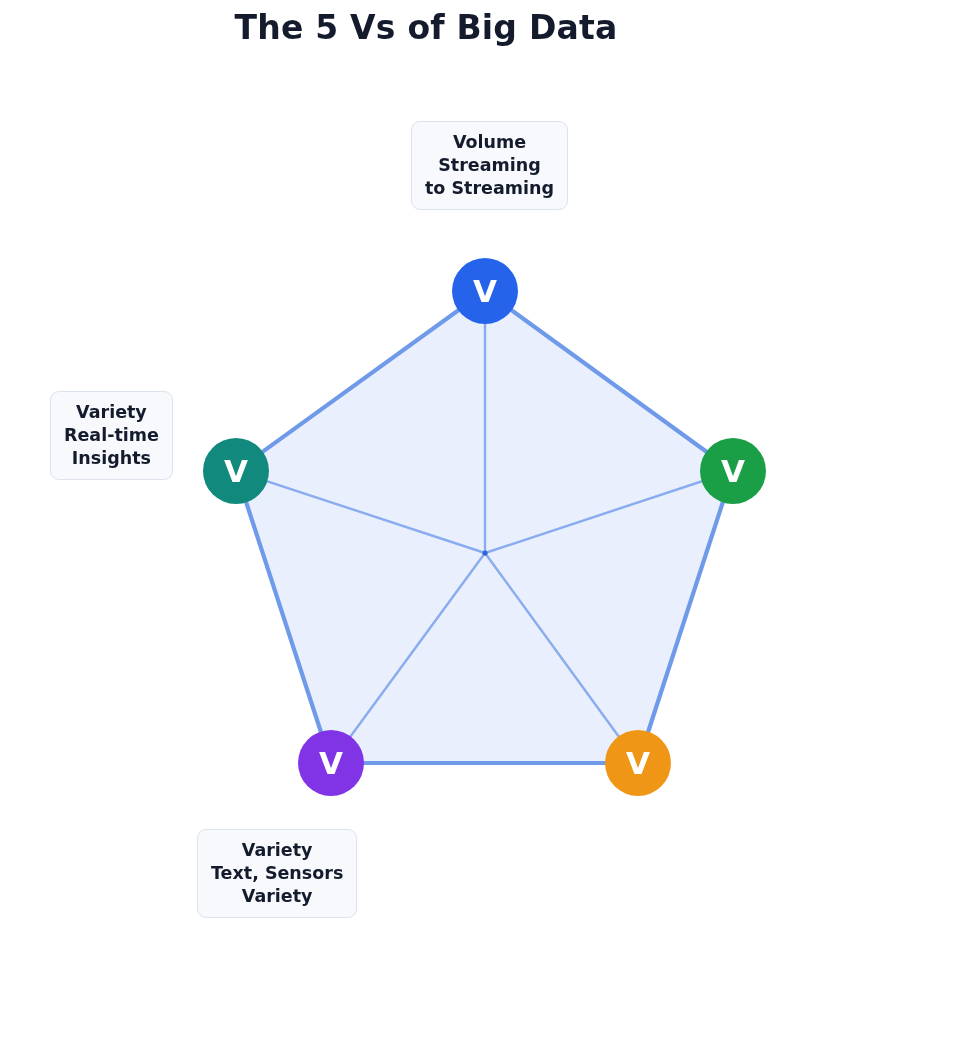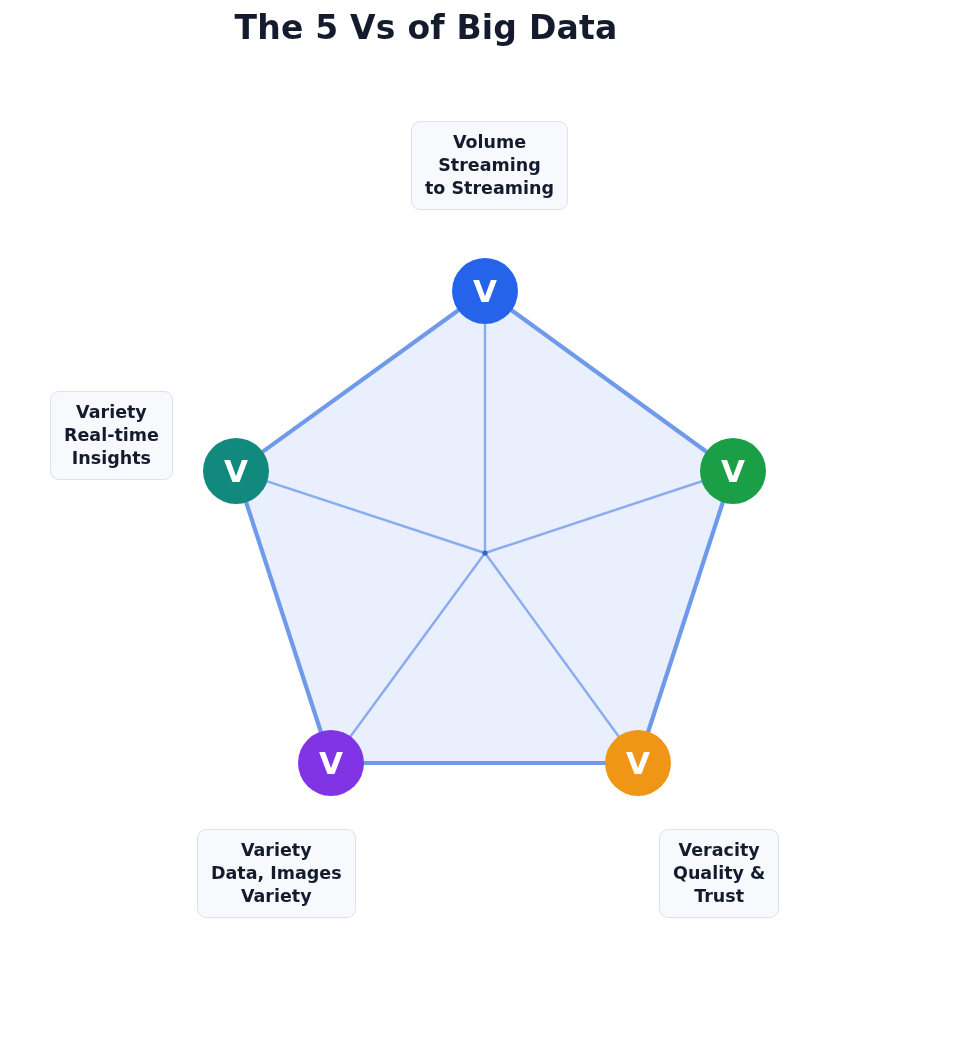--- a/index.html
+++ b/index.html
@@ -112,23 +112,18 @@
 
   <div class="label-box" style="left:50px; top:391px;">
     <span class="lb-line">Variety</span>
     <span class="lb-line">Real-time</span>
     <span class="lb-line">Insights</span>
   </div>
 
 
   <div class="label-box" style="left:197px; top:829px;">
     <span class="lb-line">Variety</span>
-    <span class="lb-line">Data, Images</span>
+    <span class="lb-line">Text, Sensors</span>
     <span class="lb-line">Variety</span>
   </div>
 
-  <div class="label-box" style="left:659px; top:829px;">
-    <span class="lb-line">Veracity</span>
-    <span class="lb-line">Quality &amp;</span>
-    <span class="lb-line">Trust</span>
-  </div>
 
 </div>
 
 </body></html>

